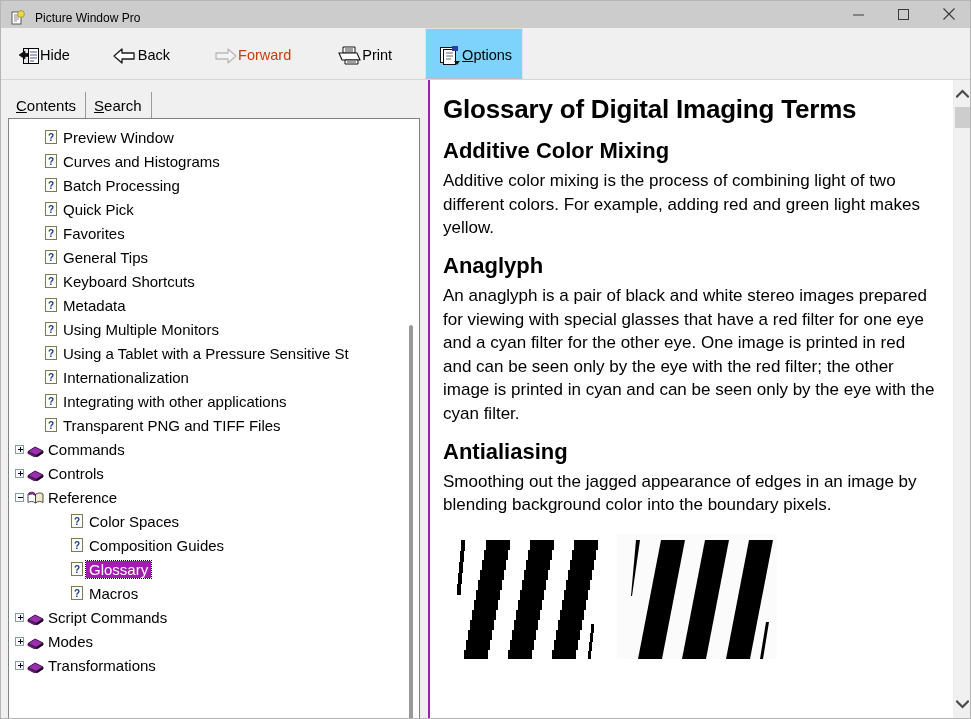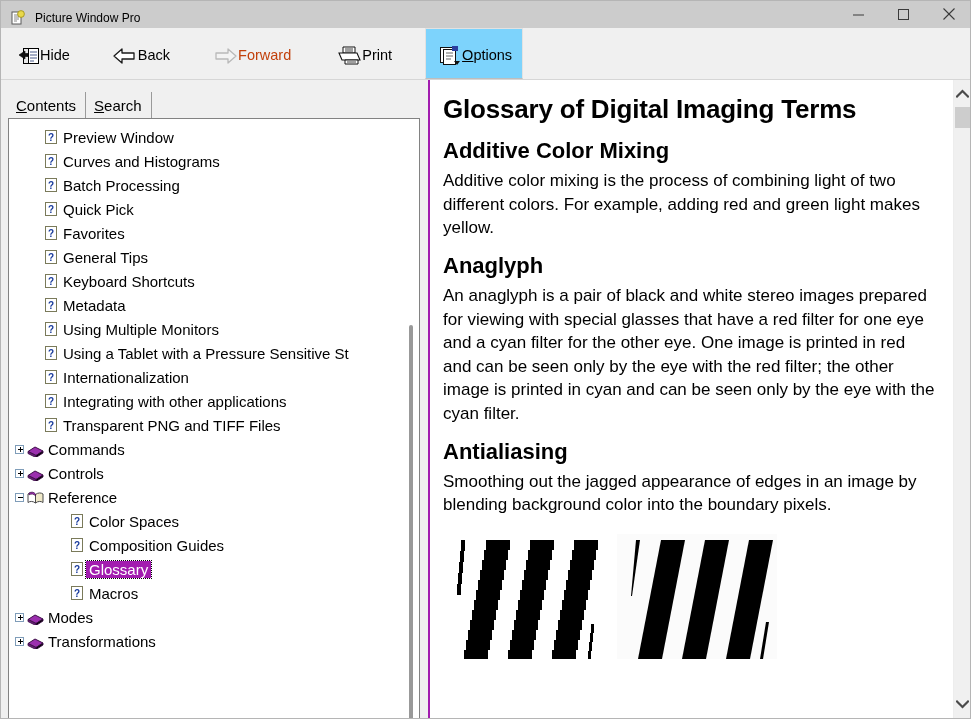--- a/index.html
+++ b/index.html
@@ -638,20 +638,31 @@
               <span class="tlabel selected">Glossary</span>
             </div>
             <div class="tnode lvl2">
               <span class="tw"></span>
               <span class="ico ico-page"><svg width="14" height="15" viewBox="0 0 14 15">
                   <rect x="0.5" y="0.5" width="11" height="13" fill="#ffffff" stroke="#7a7a5a" stroke-width="1"></rect>
                   <rect x="1.5" y="1.5" width="9" height="11" fill="#ffffff"></rect>
                   <text x="6" y="11" font-family="Liberation Sans, sans-serif" font-size="10" font-weight="bold" fill="#1a3c9c" text-anchor="middle">?</text>
                 </svg></span>
               <span class="tlabel">Macros</span>
+            </div>
+            <div class="tnode">
+              <span class="tw">
+                <span class="pm plus"></span>
+              </span>
+              <span class="ico ico-book"><svg width="17" height="13" viewBox="0 0 17 13">
+                  <path d="M1 7.5 L8 3 L16 7 L9 11.5 Z" fill="#9b2fae" stroke="#3d0f47" stroke-width="1" stroke-linejoin="round"></path>
+                  <path d="M1 7.5 L1 9.5 L9 13.5 L9 11.5 Z" fill="#6d1f7d" stroke="#3d0f47" stroke-width="0.9" stroke-linejoin="round"></path>
+                  <path d="M16 7 L16 9 L9 13.5 L9 11.5 Z" fill="#8026932" stroke="#3d0f47" stroke-width="0.9" stroke-linejoin="round"></path>
+                </svg></span>
+              <span class="tlabel">Script Commands</span>
             </div>
             <div class="tnode">
               <span class="tw">
                 <span class="pm plus"></span>
               </span>
               <span class="ico ico-book"><svg width="17" height="13" viewBox="0 0 17 13">
                   <path d="M1 7.5 L8 3 L16 7 L9 11.5 Z" fill="#9b2fae" stroke="#3d0f47" stroke-width="1" stroke-linejoin="round"></path>
                   <path d="M1 7.5 L1 9.5 L9 13.5 L9 11.5 Z" fill="#6d1f7d" stroke="#3d0f47" stroke-width="0.9" stroke-linejoin="round"></path>
                   <path d="M16 7 L16 9 L9 13.5 L9 11.5 Z" fill="#8026932" stroke="#3d0f47" stroke-width="0.9" stroke-linejoin="round"></path>
                 </svg></span>

